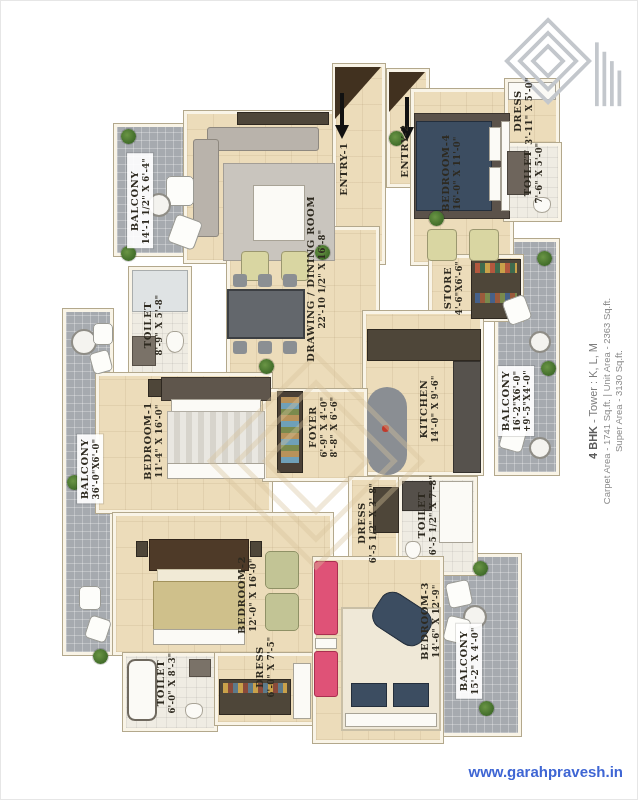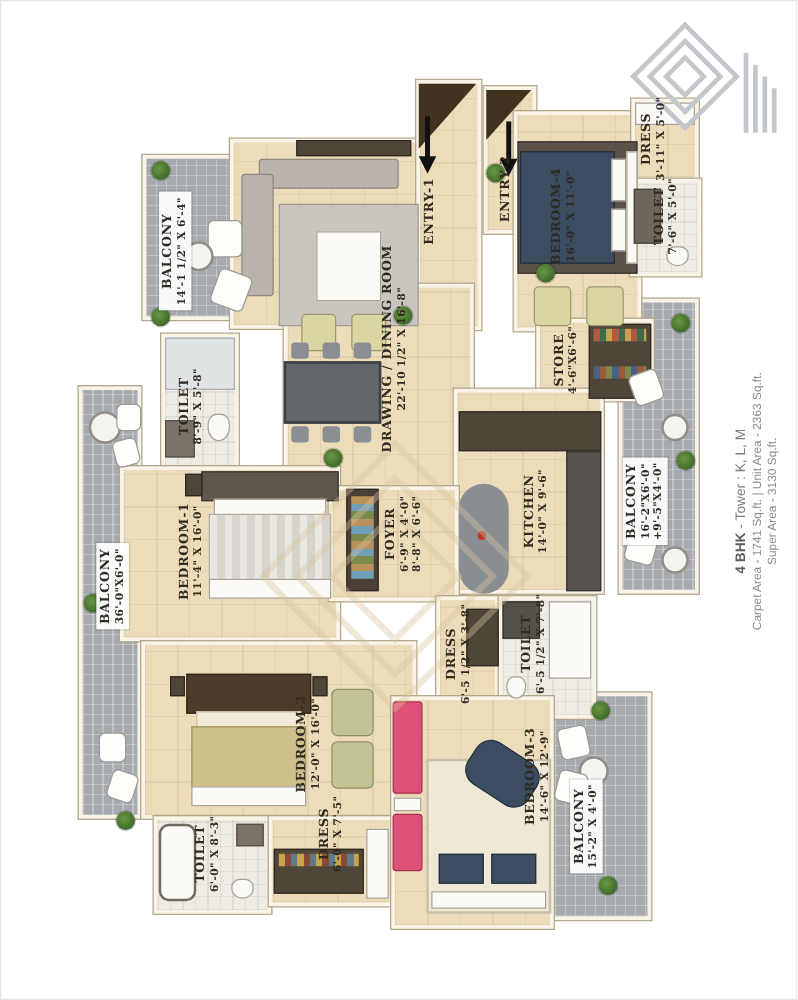--- a/index.html
+++ b/index.html
@@ -298,13 +298,14 @@
       <line x1="124" y1="58" x2="124" y2="96"></line>
     </g>
   </svg>
 
   <div id="unit-info">
     <div class="l1"><b>4 BHK</b><span> - Tower : K, L, M</span></div>
     <div class="l2">Carpet Area - 1741 Sq.ft. | Unit Area - 2363 Sq.ft.</div>
     <div class="l3">Super Area - 3130 Sq.ft.</div>
   </div>
 
+  <a id="site-url" href="#" style="color: rgb(63, 102, 212);">www.garahpravesh.in</a>
 </div>
 
 </body></html>

